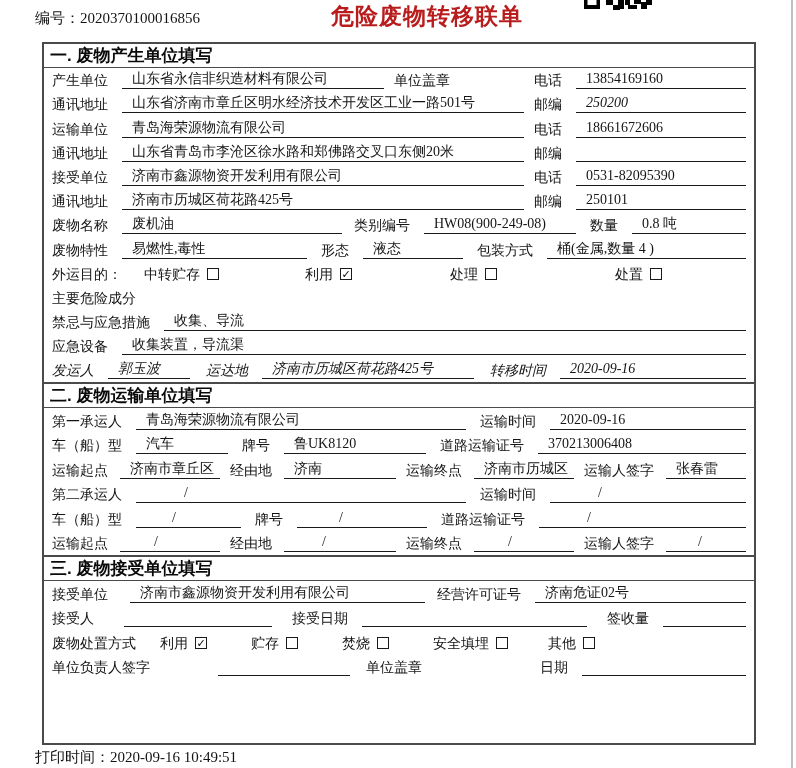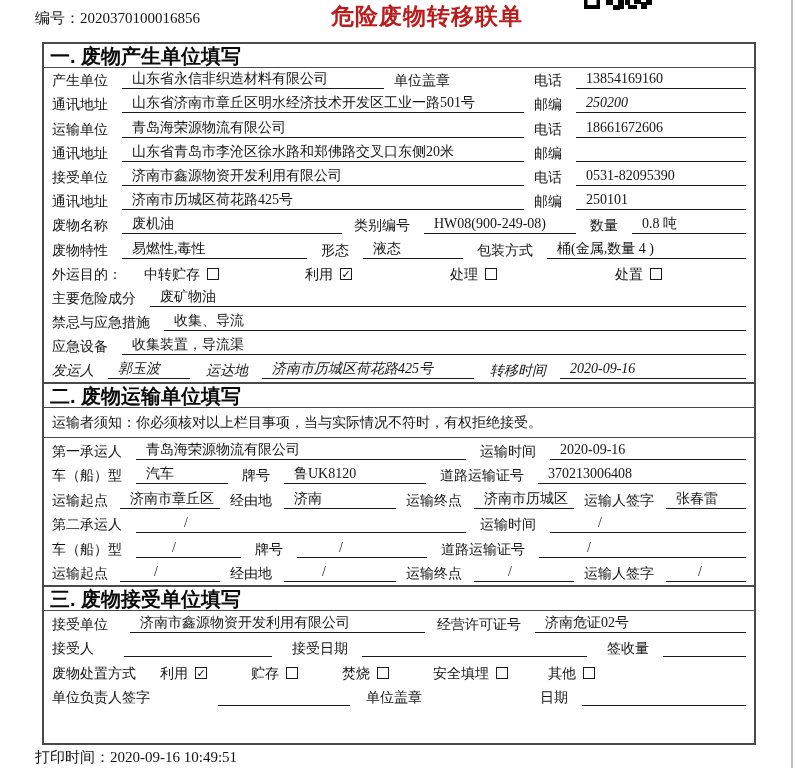--- a/index.html
+++ b/index.html
@@ -7,21 +7,21 @@
         font-family:"Liberation Serif","DejaVu Serif",serif;color:#141414;}
   .serial{position:absolute;left:35px;top:9px;font-size:15px;white-space:nowrap;}
   .title{position:absolute;left:331px;top:1px;margin:0;font-size:23px;font-weight:bold;
          letter-spacing:1px;font-family:"Liberation Sans","DejaVu Sans",sans-serif;color:#b91c1c;}
   .qr{position:absolute;left:584px;top:0;}
   .page-edge{position:absolute;right:3px;top:0;width:2px;height:768px;background:#bfbfbf;}
   .tbl{position:absolute;left:42px;top:42px;width:714px;height:703px;box-sizing:border-box;
        border:2px solid #4a4a4a;background:#fff;overflow:hidden;}
   .sec{box-sizing:border-box;}
   .sec + .sec{border-top:2px solid #4a4a4a;}
-  .sec-h{font-family:"Liberation Sans","DejaVu Sans",sans-serif;font-weight:bold;font-size:20px;
+  .sec-h{font-family:"Liberation Sans","DejaVu Sans",sans-serif;font-weight:bold;font-size:17px;
          line-height:18px;padding:3px 6px 2px;border-bottom:1.5px solid #4a4a4a;color:#0a0a0a;}
   .note{height:29px;display:flex;align-items:center;padding:0 8px;font-size:14px;
         border-bottom:1.5px solid #4a4a4a;white-space:nowrap;}
   .row{display:flex;align-items:flex-end;padding:0 8px 3px 8px;box-sizing:border-box;}
   .lb{flex:none;font-size:14px;white-space:nowrap;line-height:17px;}
   .fl{flex:none;border-bottom:1px solid #1a1a1a;box-sizing:border-box;margin-left:6px;
       padding:0 0 1px 0;min-width:20px;}
   .fl-t{display:block;padding-left:10px;font-size:14px;line-height:16px;white-space:nowrap;}
   .cbw{flex:none;display:flex;align-items:center;gap:7px;font-size:14px;line-height:17px;}
   .box{width:12px;height:12px;box-sizing:border-box;border:1.5px solid #1a1a1a;background:#fff;
@@ -159,23 +159,20 @@
             <span>处理</span>
             <span class="box"></span>
           </span>
           <span class="cbw" style="margin-left: 118px;">
             <span>处置</span>
             <span class="box"></span>
           </span>
         </div>
         <div class="row" style="height: 24.2px;">
           <span class="lb" style="width: 92px;">主要危险成分</span>
-          <span class="fl" style="flex: 1 1 0%;">
-            <span class="fl-t">废矿物油</span>
-          </span>
         </div>
         <div class="row" style="height: 24.2px;">
           <span class="lb" style="width: 106px;">禁忌与应急措施</span>
           <span class="fl" style="flex: 1 1 0%;">
             <span class="fl-t">收集、导流</span>
           </span>
         </div>
         <div class="row" style="height: 24.2px;">
           <span class="lb" style="width: 64px;">应急设备</span>
           <span class="fl" style="flex: 1 1 0%;">
@@ -192,21 +189,20 @@
             <span class="fl-t">济南市历城区荷花路425号</span>
           </span>
           <span class="lb" style="width: 64px; margin-left: 16px;">转移时间</span>
           <span class="fl" style="flex: 1 1 0%;">
             <span class="fl-t">2020-09-16</span>
           </span>
         </div>
       </div>
       <div class="sec">
         <div class="sec-h">二. 废物运输单位填写</div>
-        <div class="note">运输者须知：你必须核对以上栏目事项，当与实际情况不符时，有权拒绝接受。</div>
         <div class="row" style="height: 24.5px;">
           <span class="lb" style="width: 78px;">第一承运人</span>
           <span class="fl" style="flex: 1 1 0%;">
             <span class="fl-t">青岛海荣源物流有限公司</span>
           </span>
           <span class="lb" style="width: 64px; margin-left: 14px;">运输时间</span>
           <span class="fl" style="width: 196px;">
             <span class="fl-t">2020-09-16</span>
           </span>
         </div>

